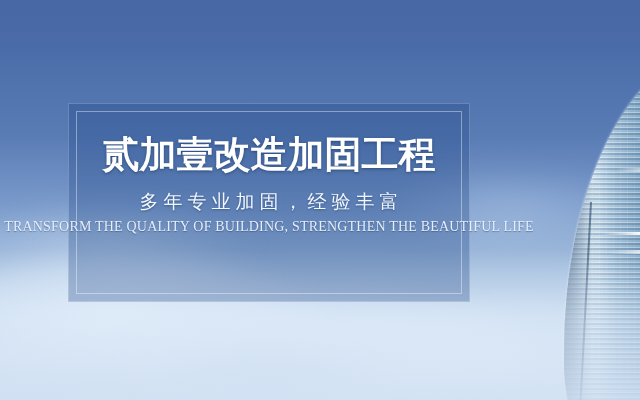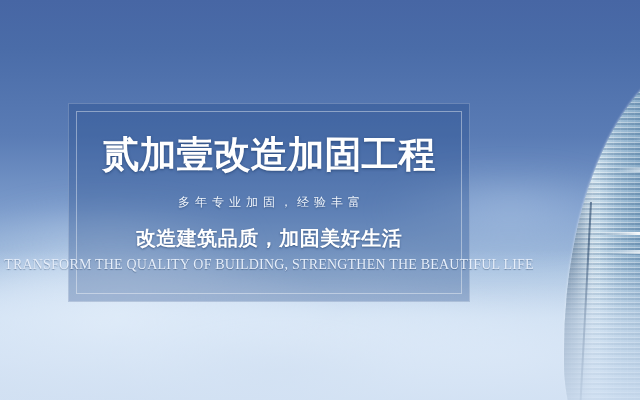--- a/index.html
+++ b/index.html
@@ -195,21 +195,21 @@
     font-size: 37px;
     line-height: 41px;
     font-weight: 700;
     color: #ffffff;
     letter-spacing: 0px;
     text-shadow: 0 1px 3px rgba(16,44,86,.55);
     white-space: nowrap;
   }
   .subline {
     margin-top: 17px;
-    font-size: 12px;
+    font-size: 19px;
     line-height: 20px;
     font-weight: 400;
     color: #f2f7fd;
     letter-spacing: 5px;
     text-indent: 5px;
     text-shadow: 0 1px 2px rgba(16,44,86,.45);
     white-space: nowrap;
   }
   .tagline {
     margin-top: 14px;
@@ -261,18 +261,17 @@
     </div>
   </div>
 
   <div class="haze-bottom"></div>
 
   <div class="panel">
     <div class="panel-inner-border"></div>
     <div class="panel-content">
       <div class="headline">贰加壹改造加固工程</div>
       <div class="subline">多年专业加固，经验丰富</div>
-      <div class="tagline">改造建筑品质，加固美好生活</div>
       <div class="eng">TRANSFORM THE QUALITY OF BUILDING, STRENGTHEN THE BEAUTIFUL LIFE</div>
     </div>
   </div>
 
 </div>
 
 </body></html>

